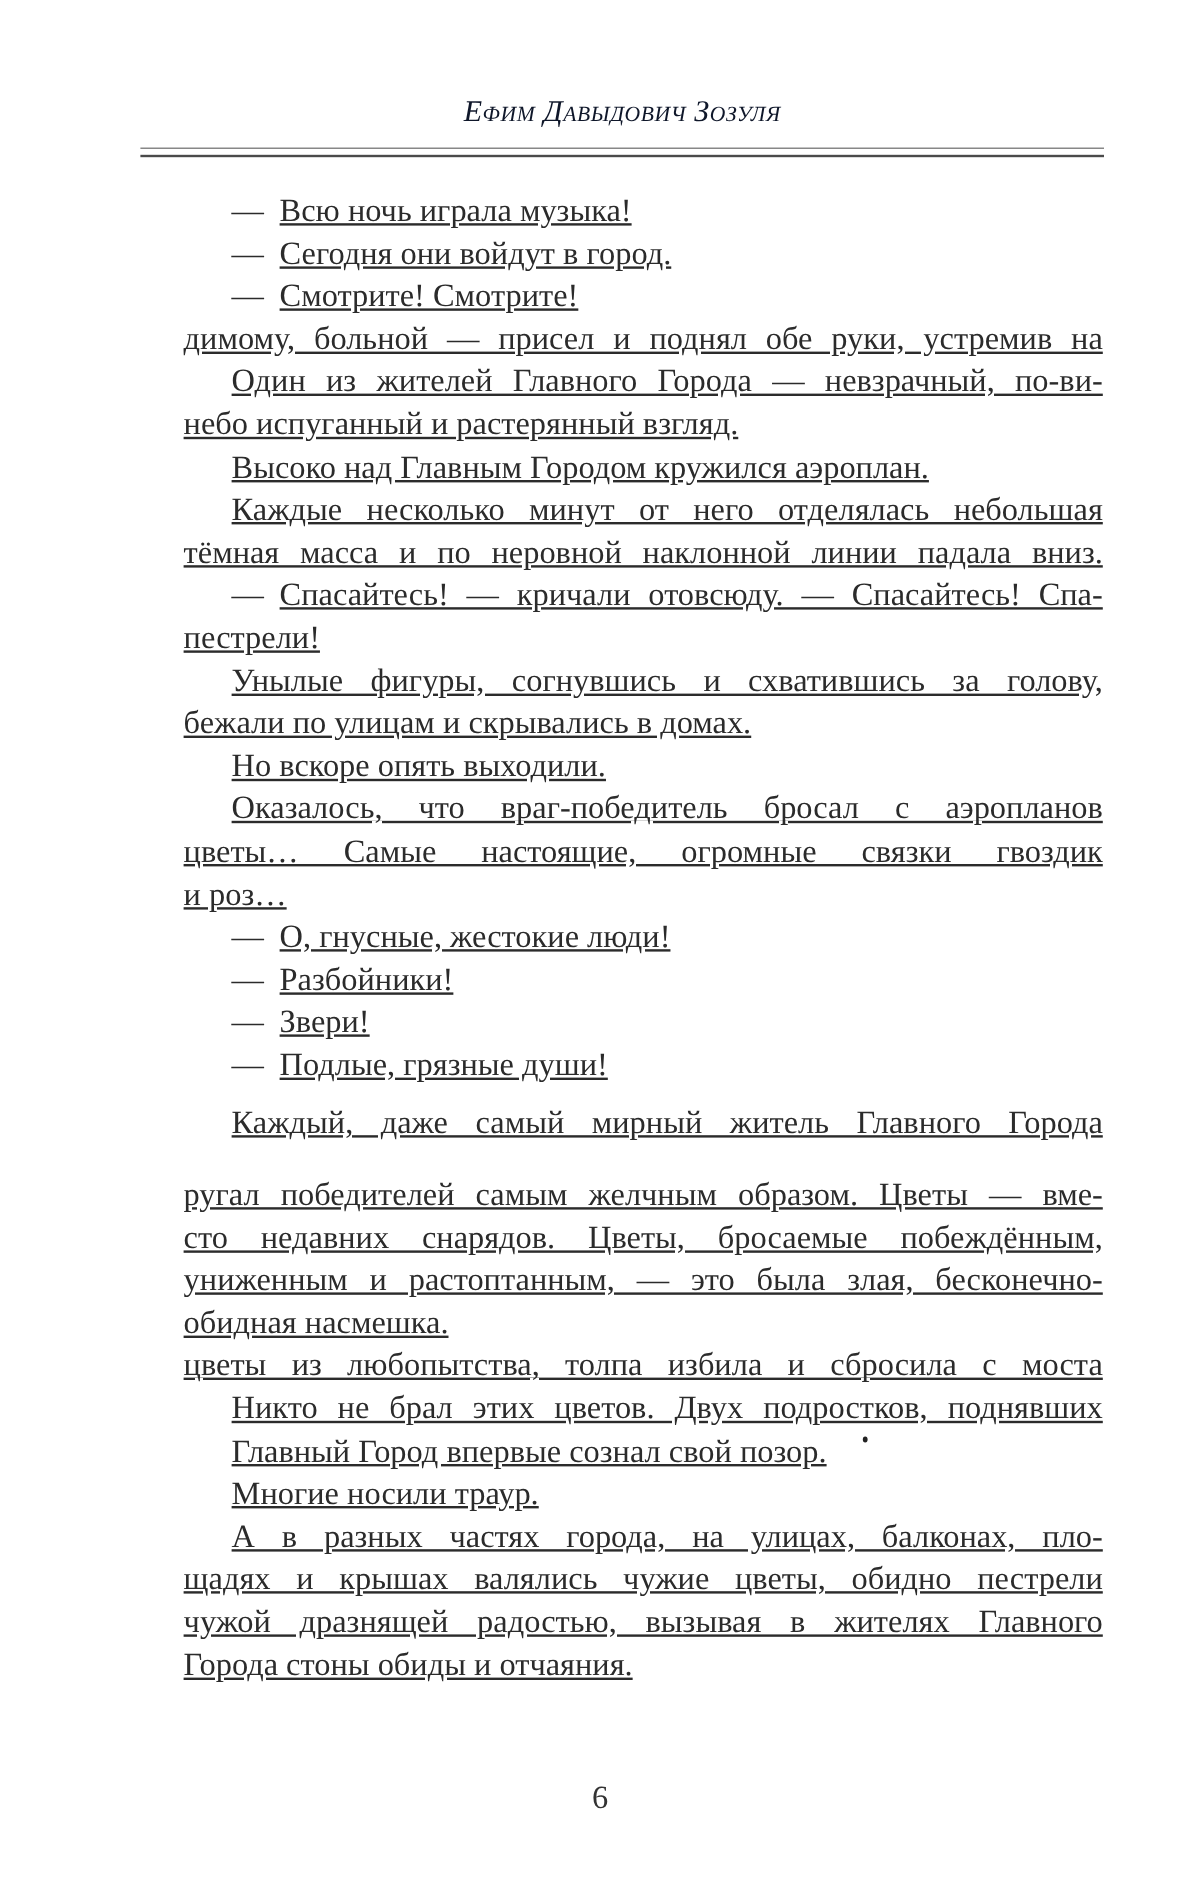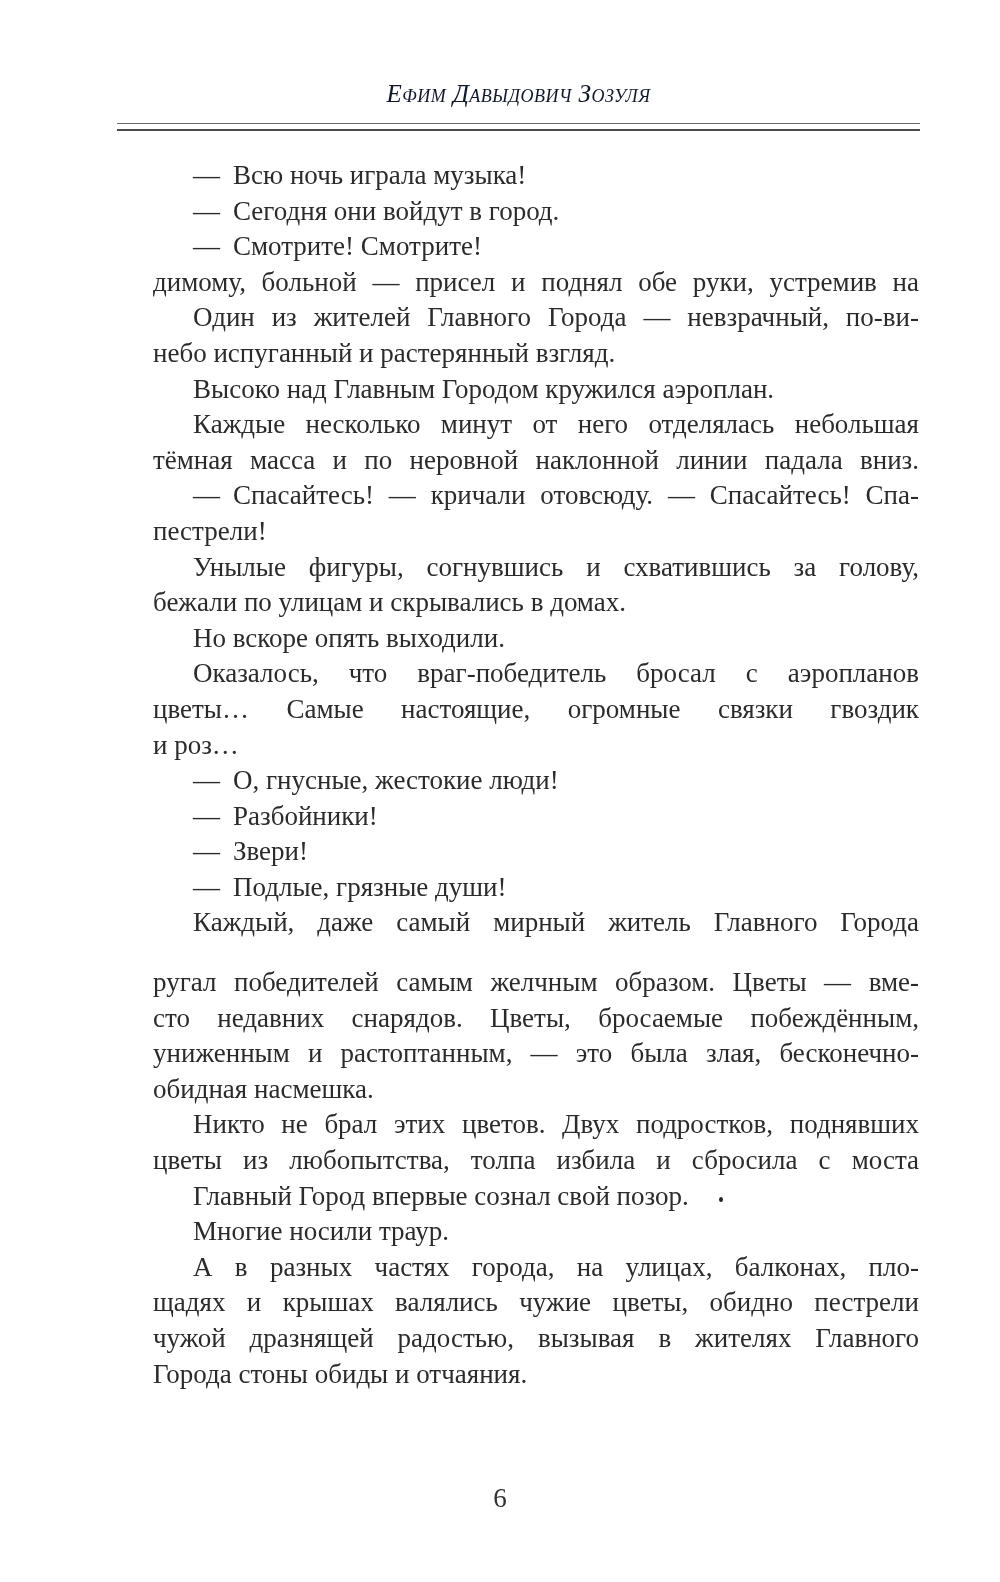--- a/index.html
+++ b/index.html
@@ -42,20 +42,21 @@
       left: 153px;
       top: 158px;
       width: 766px;
     }
     .line {
       height: 35.6px;
       line-height: 35.6px;
       font-size: 27px;
       white-space: nowrap;
       overflow: visible;
+      text-decoration: underline;
     }
     .line.justify {
       text-align: justify;
       text-align-last: justify;
     }
     .line.indent {
       padding-left: 40px;
     }
     .line.dialog .dash {
       display: inline-block;
@@ -101,27 +102,27 @@
     <div class="line indent justify" style="white-space: normal;">Унылые фигуры, согнувшись и схватившись за голову,</div>
     <div class="line">бежали по улицам и скрывались в домах.</div>
     <div class="line indent">Но вскоре опять выходили.</div>
     <div class="line indent justify" style="white-space: normal;">Оказалось, что враг-победитель бросал с аэропланов</div>
     <div class="line justify" style="white-space: normal;">цветы… Самые настоящие, огромные связки гвоздик</div>
     <div class="line">и роз…</div>
     <div class="line dialog"><span class="dash">—</span><span>О, гнусные, жестокие люди!</span></div>
     <div class="line dialog"><span class="dash">—</span><span>Разбойники!</span></div>
     <div class="line dialog"><span class="dash">—</span><span>Звери!</span></div>
     <div class="line dialog"><span class="dash">—</span><span>Подлые, грязные души!</span></div>
-    <div class="line indent justify" style="white-space: normal;">Каждый, даже самый мирный житель Главного Города</div>
+    <div class="line indent justify" style="white-space: normal; margin-top: 13px;">Каждый, даже самый мирный житель Главного Города</div>
     <div class="line justify" style="white-space: normal; margin-top: 24px;">ругал победителей самым желчным образом. Цветы — вме-</div>
     <div class="line justify" style="white-space: normal;">сто недавних снарядов. Цветы, бросаемые побеждённым,</div>
     <div class="line justify" style="white-space: normal;">униженным и растоптанным, — это была злая, бесконечно-</div>
     <div class="line">обидная насмешка.</div>
+    <div class="line justify" style="white-space: normal;">цветы из любопытства, толпа избила и сбросила с моста</div>
     <div class="line indent justify" style="white-space: normal;">Никто не брал этих цветов. Двух подростков, поднявших</div>
-    <div class="line justify" style="white-space: normal;">цветы из любопытства, толпа избила и сбросила с моста</div>
     <div class="line indent">Главный Город впервые сознал свой позор.</div>
     <div class="line indent">Многие носили траур.</div>
     <div class="line indent justify" style="white-space: normal;">А в разных частях города, на улицах, балконах, пло-</div>
     <div class="line justify" style="white-space: normal;">щадях и крышах валялись чужие цветы, обидно пестрели</div>
     <div class="line justify" style="white-space: normal;">чужой дразнящей радостью, вызывая в жителях Главного</div>
     <div class="line">Города стоны обиды и отчаяния.</div>
   </div>
 
 <div class="speck" style="left:719px; top:1197px;"></div>
 

